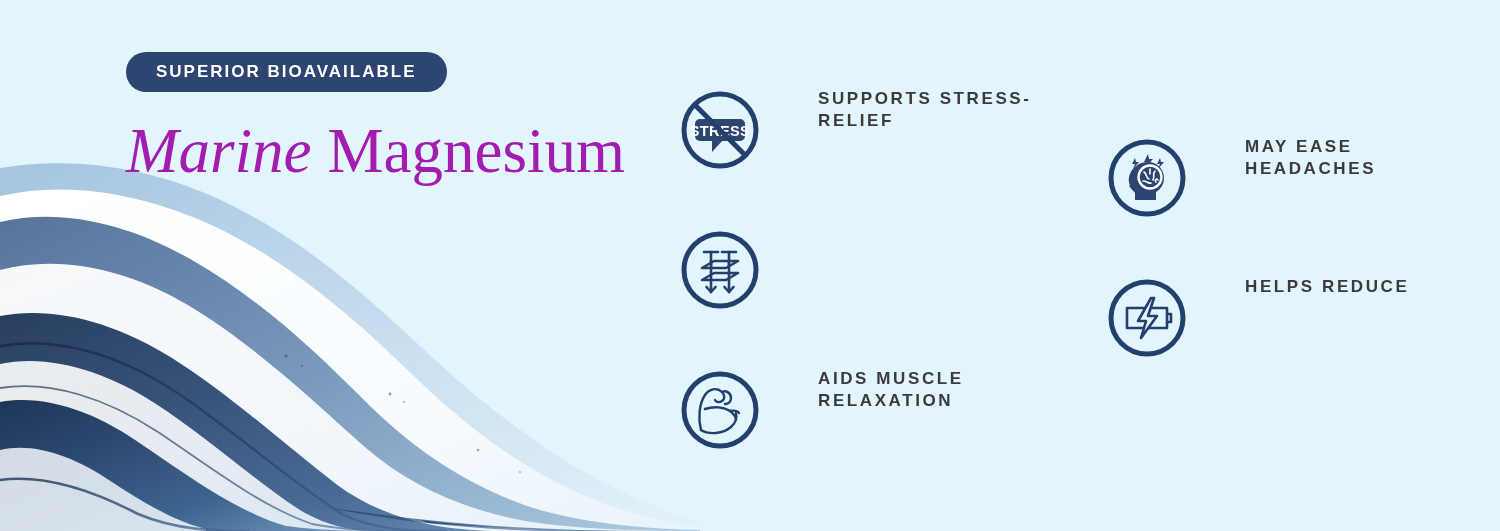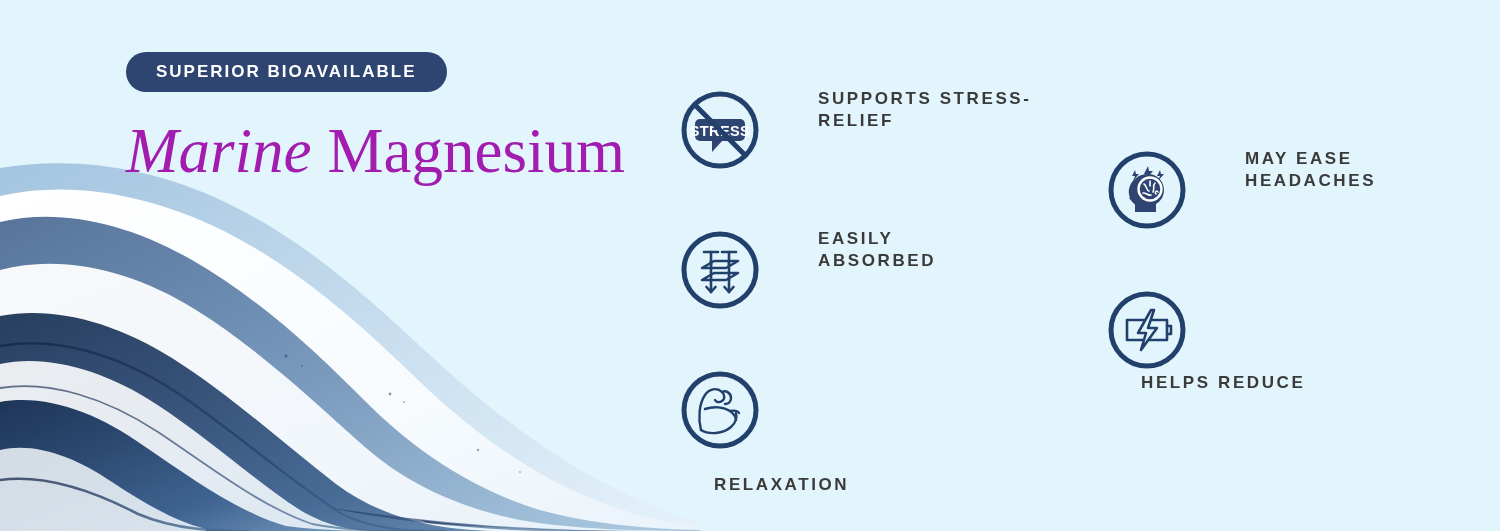--- a/index.html
+++ b/index.html
@@ -73,32 +73,31 @@
     position: absolute;
     z-index: 5;
   }
   #col-middle {
     left: 678px;
     top: 88px;
     width: 400px;
   }
   #col-right {
     left: 1105px;
-    top: 148px;
+    top: 136px;
     width: 390px;
   }
 
   .benefit-item {
     display: flex;
     align-items: flex-start;
     margin-bottom: 56px;
   }
   .benefit-item:last-child {
     margin-bottom: 0;
-    flex-direction: column;
   }
 
   .benefit-icon {
     flex: 0 0 auto;
     width: 84px;
     height: 84px;
     margin-right: 20px;
   }
   .benefit-icon svg {
     display: block;
@@ -238,42 +237,38 @@
             <path d="M24,52 L36,45 L60,45 L48,52 Z"></path>
             <line x1="33" y1="33" x2="33" y2="52"></line>
             <line x1="51" y1="33" x2="51" y2="52"></line>
             <line x1="33" y1="52" x2="33" y2="64"></line>
             <line x1="51" y1="52" x2="51" y2="64"></line>
             <path d="M28.5,59 L33,64 L37.5,59"></path>
             <path d="M46.5,59 L51,64 L55.5,59"></path>
           </g>
         </svg>
       </span>
-      <span class="benefit-label">
-        <span>EASILY</span><br>
-        <span>ABSORBED</span>
-      </span>
     </div>
 
     <div class="benefit-item">
       <span class="benefit-icon">
         <svg viewBox="0 0 84 84" aria-hidden="true">
           <circle cx="42" cy="42" r="36" fill="none" stroke="#21406b" stroke-width="5"></circle>
           <g fill="none" stroke="#21406b" stroke-width="2.4" stroke-linecap="round" stroke-linejoin="round">
             <path d="M23,62 C20,50 21,36 27,27 C31,21 39,19 44,24
                      C47,27 47,31 44,33 C41,35 38,34 37,32"></path>
             <path d="M44,24 C48,22 53,25 53,30 C53,34 50,36 47,36"></path>
             <path d="M27,41 C36,38 46,39 52,43 C56,46 58,49 58,52"></path>
             <path d="M52,43 C56,42 60,43 61,45"></path>
             <path d="M23,62 C31,67 45,66 53,59 C58,55 59,49 58,45"></path>
           </g>
         </svg>
       </span>
       <span class="benefit-label">
-        <br>
+        <span>AIDS MUSCLE</span><br>
         <span>RELAXATION</span>
       </span>
     </div>
 
   </div>
 
   <div id="col-right" class="benefit-col">
 
     <div class="benefit-item">
       <span class="benefit-icon">

